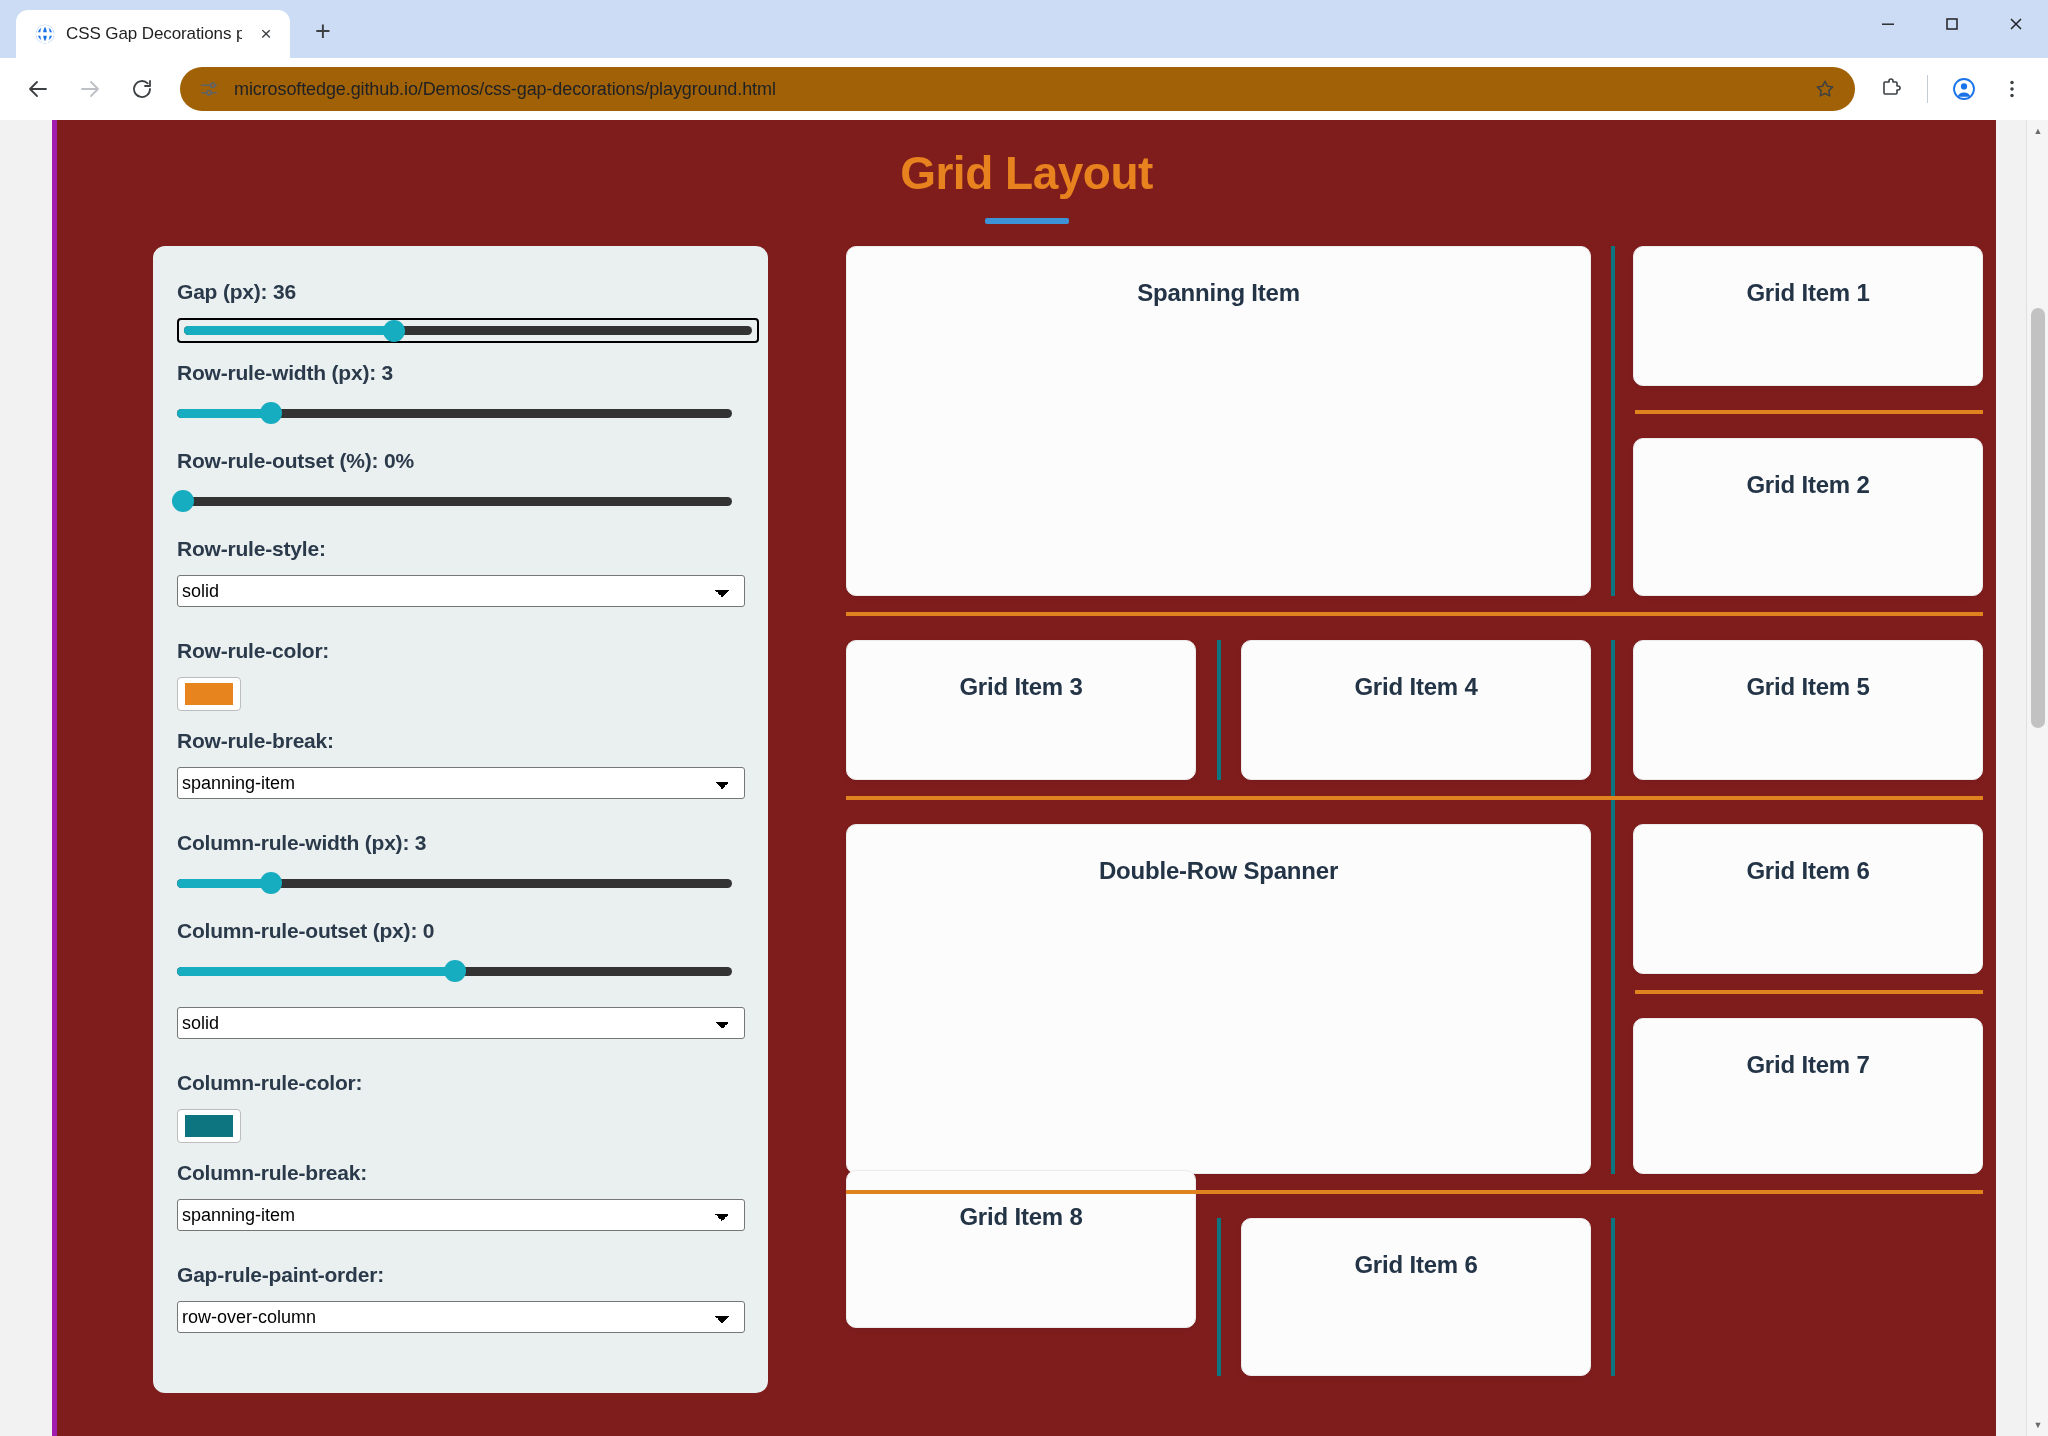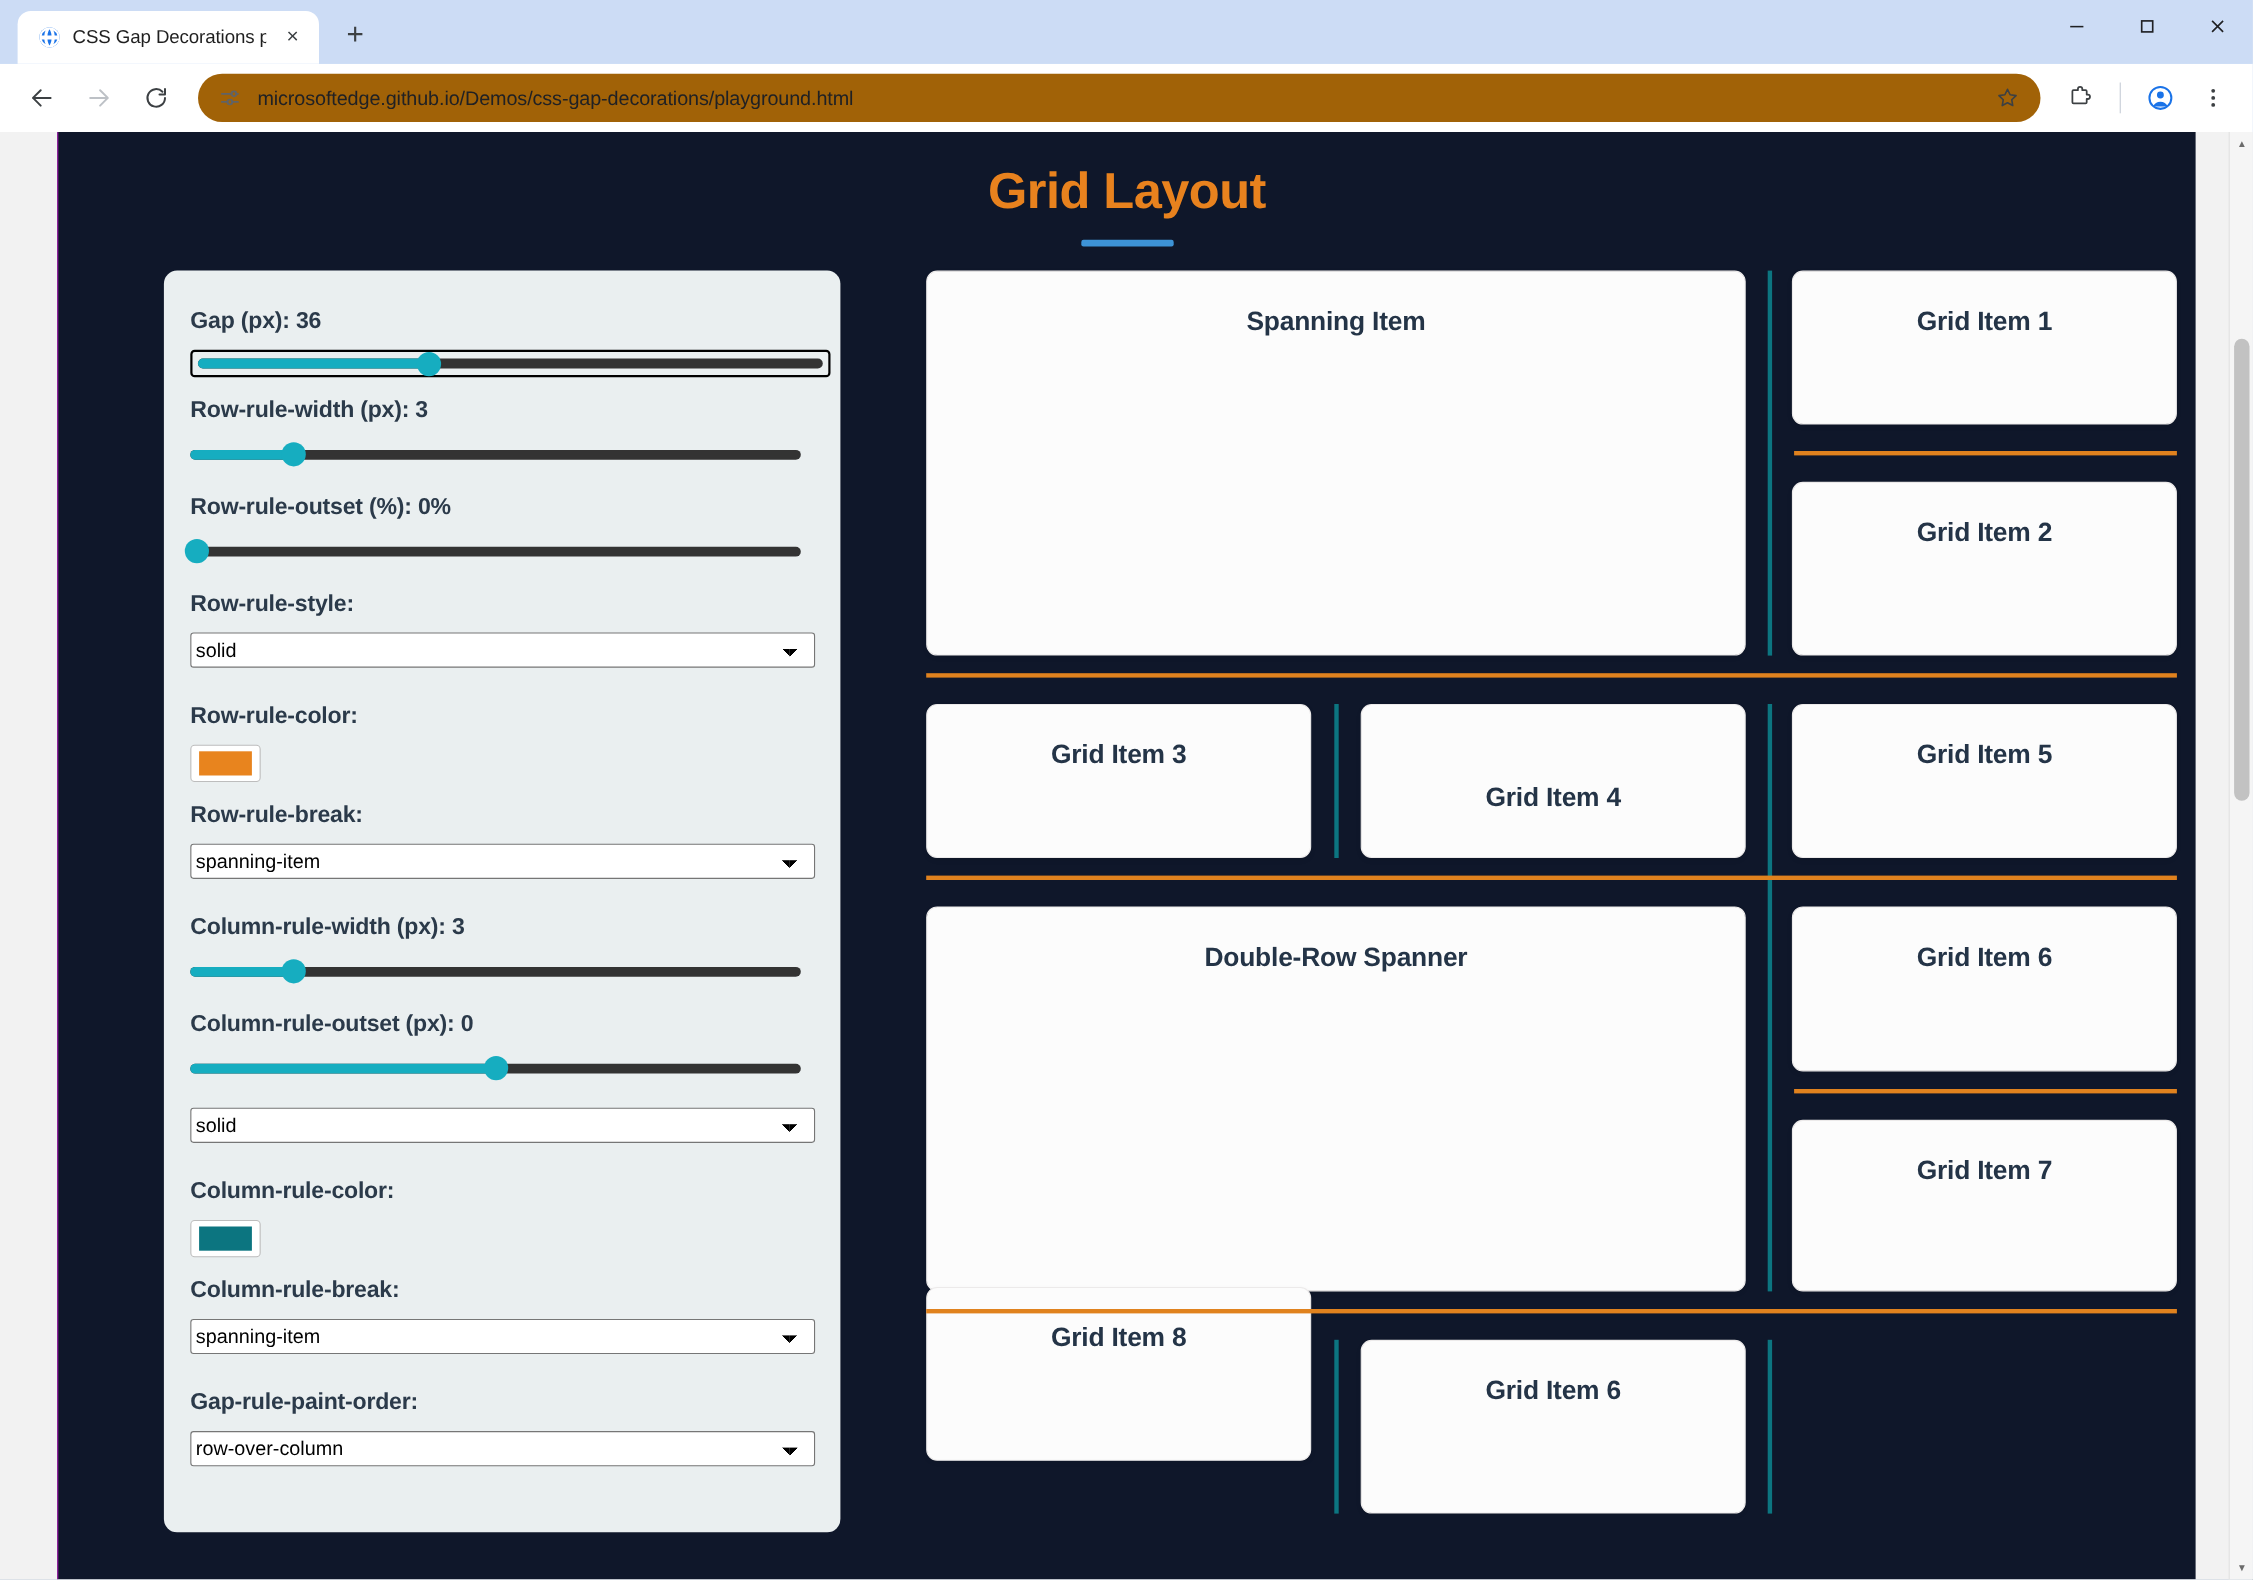--- a/index.html
+++ b/index.html
@@ -72,22 +72,22 @@
   }
   .tb-sep { width:1px; height:28px; background:#c6ccd6; margin:0 10px; }
 
   
   #viewport {
     position:absolute; left:0; top:120px; width:2048px; height:1316px;
     background:#f2f2f2; overflow:hidden;
   }
   #page {
     position:absolute; left:52px; top:0; width:1944px; height:1316px;
-    background:#0f172a;
-    border-left:1px solid #a21caf;
+    background:#7f1d1d;
+    border-left:5px solid #a21caf;
   }
 
   h1#page-title {
     text-align:center; color:#e8821e; font-size: 46px; font-weight: 700;
     padding-top: 26px; letter-spacing:-0.5px;
   }
   #title-underline {
     width: 84px; height: 6px; background:#3d93d6; margin: 18px auto 0;
     border-radius: 2px;
   }
@@ -352,21 +352,21 @@
             </div>
             <div class="card" style="left: 787px; top: 0px; width: 350px; height: 140px;">
               <span>Grid Item 1</span>
             </div>
             <div class="card" style="left: 787px; top: 192px; width: 350px; height: 158px;">
               <span>Grid Item 2</span>
             </div>
             <div class="card" style="left: 0px; top: 394px; width: 350px; height: 140px;">
               <span>Grid Item 3</span>
             </div>
-            <div class="card" style="left: 395px; top: 394px; width: 350px; height: 140px; align-items: center;">
+            <div class="card" style="left: 395px; top: 394px; width: 350px; height: 140px;">
               <span>Grid Item 4</span>
             </div>
             <div class="card" style="left: 787px; top: 394px; width: 350px; height: 140px;">
               <span>Grid Item 5</span>
             </div>
             <div class="card" style="left: 0px; top: 578px; width: 745px; height: 350px;">
               <span>Double-Row Spanner</span>
             </div>
             <div class="card" style="left: 787px; top: 578px; width: 350px; height: 150px;">
               <span>Grid Item 6</span>

